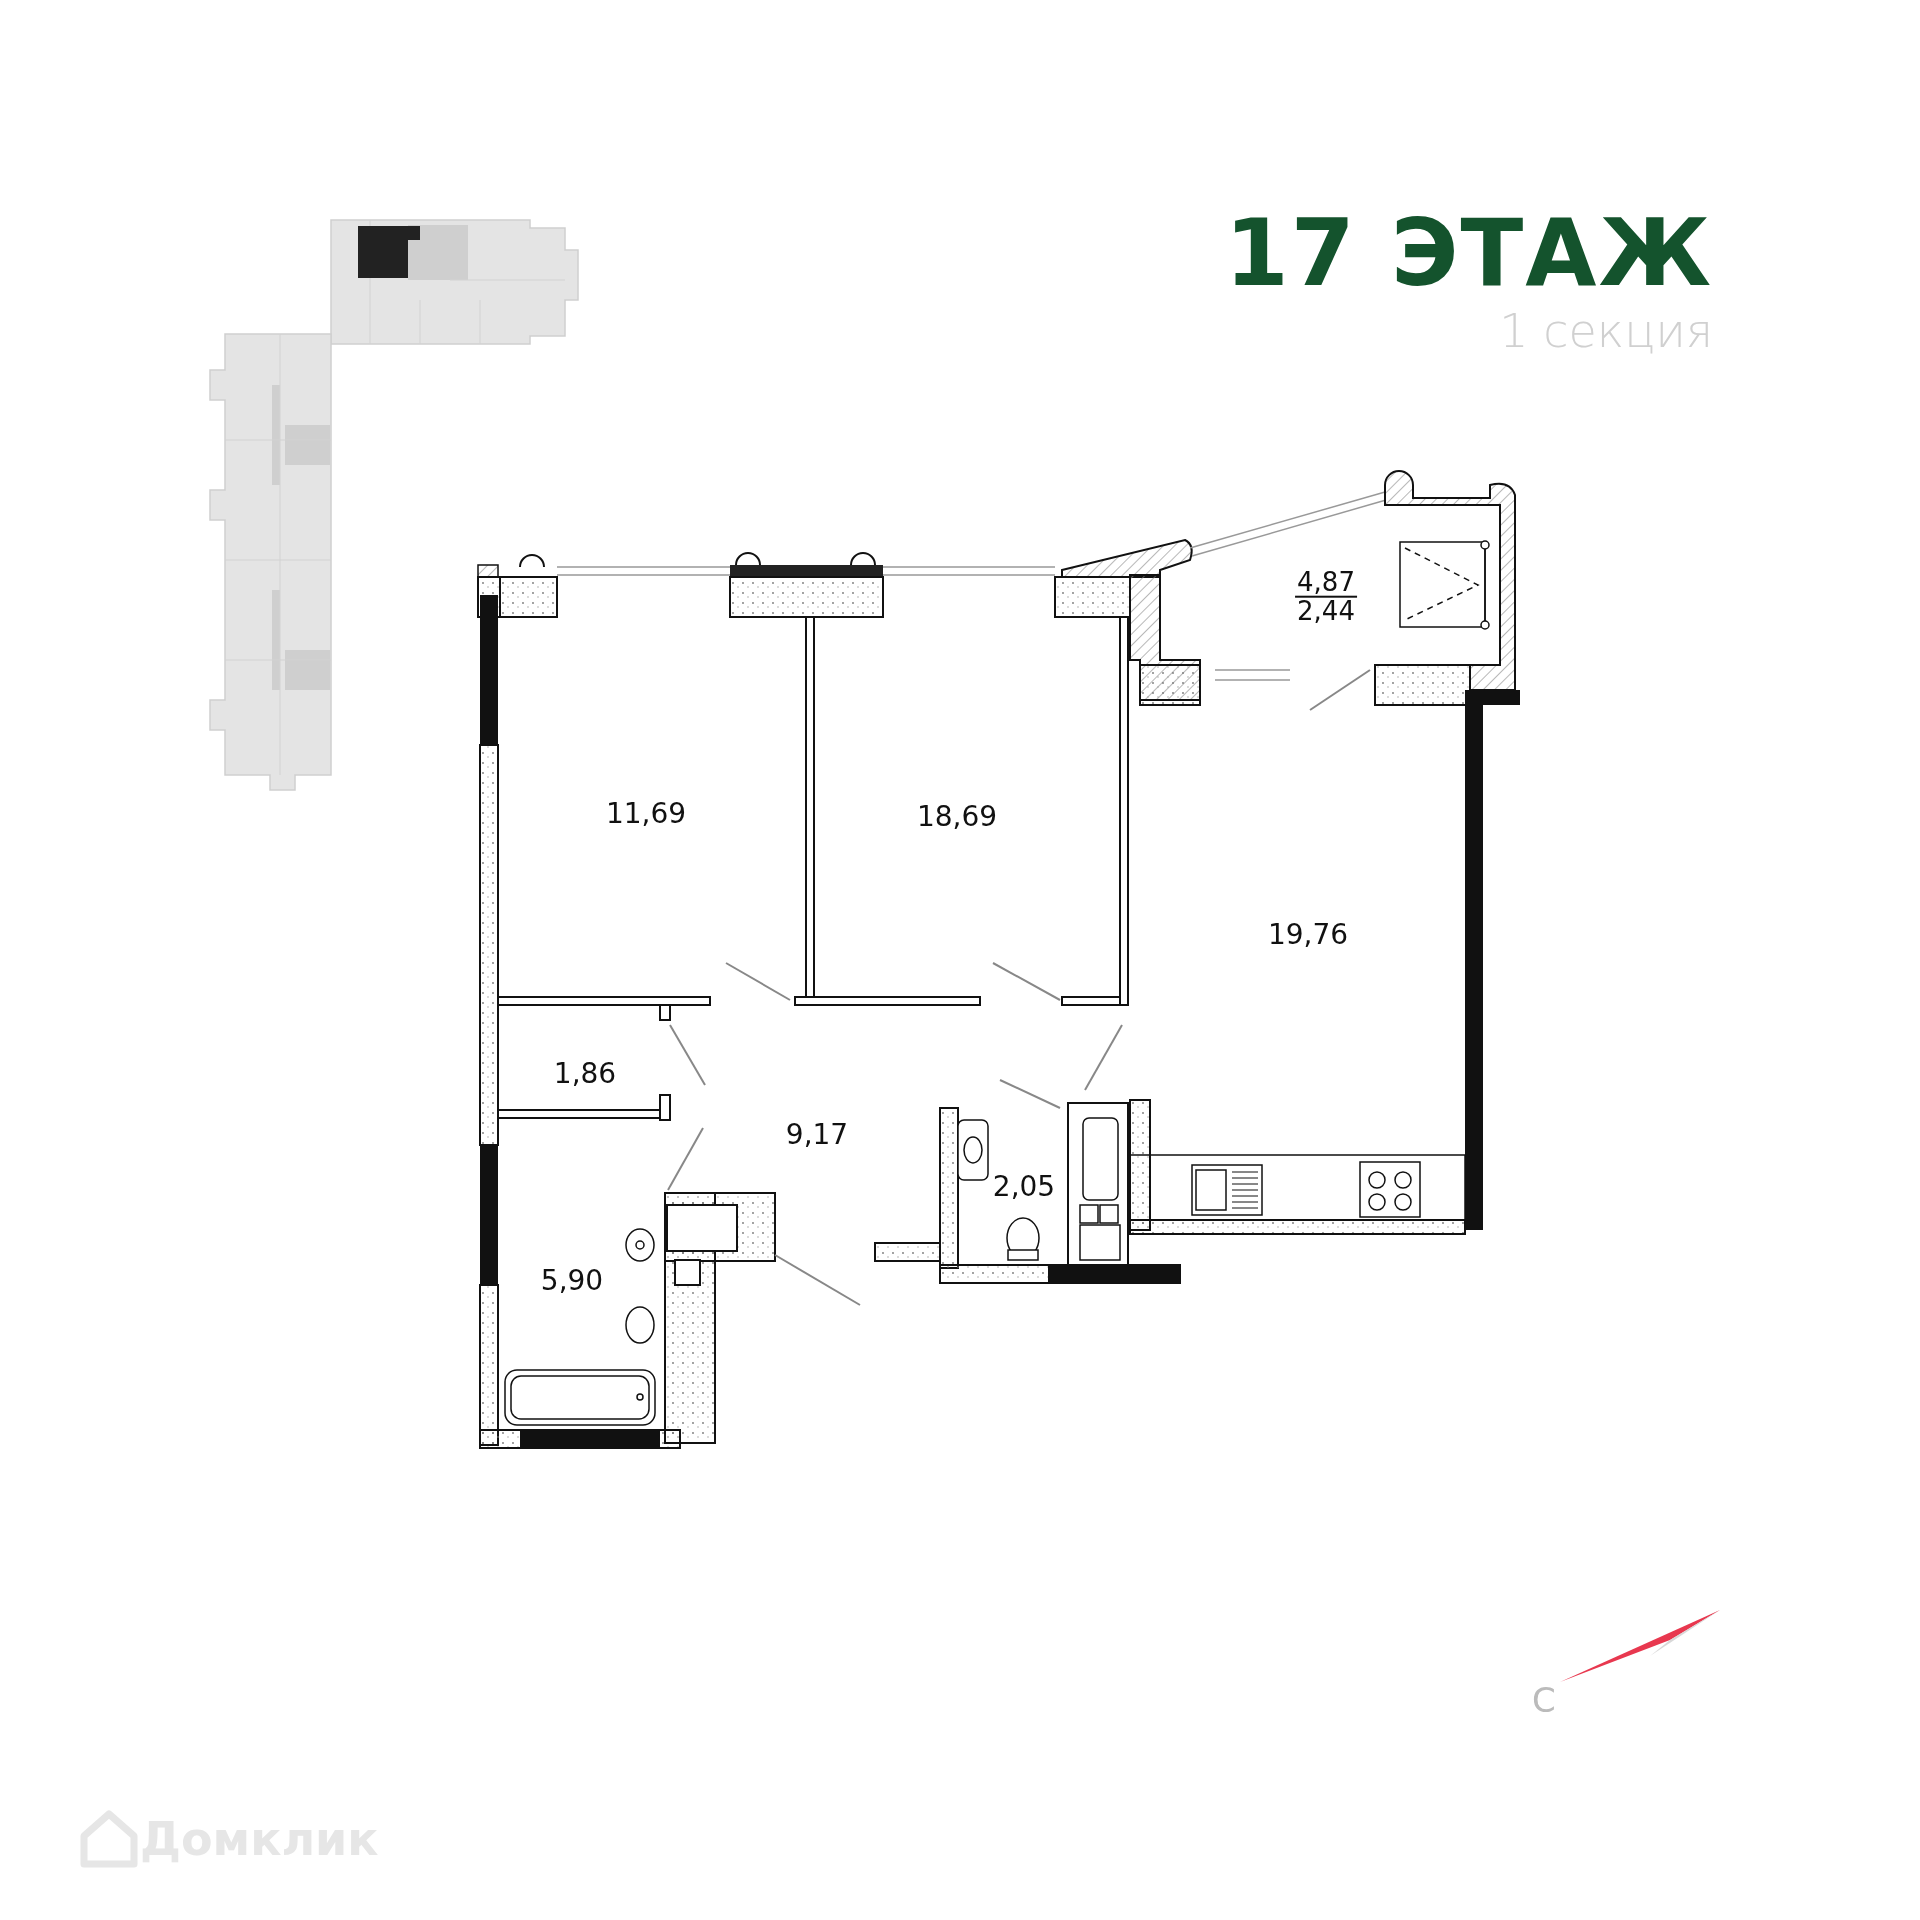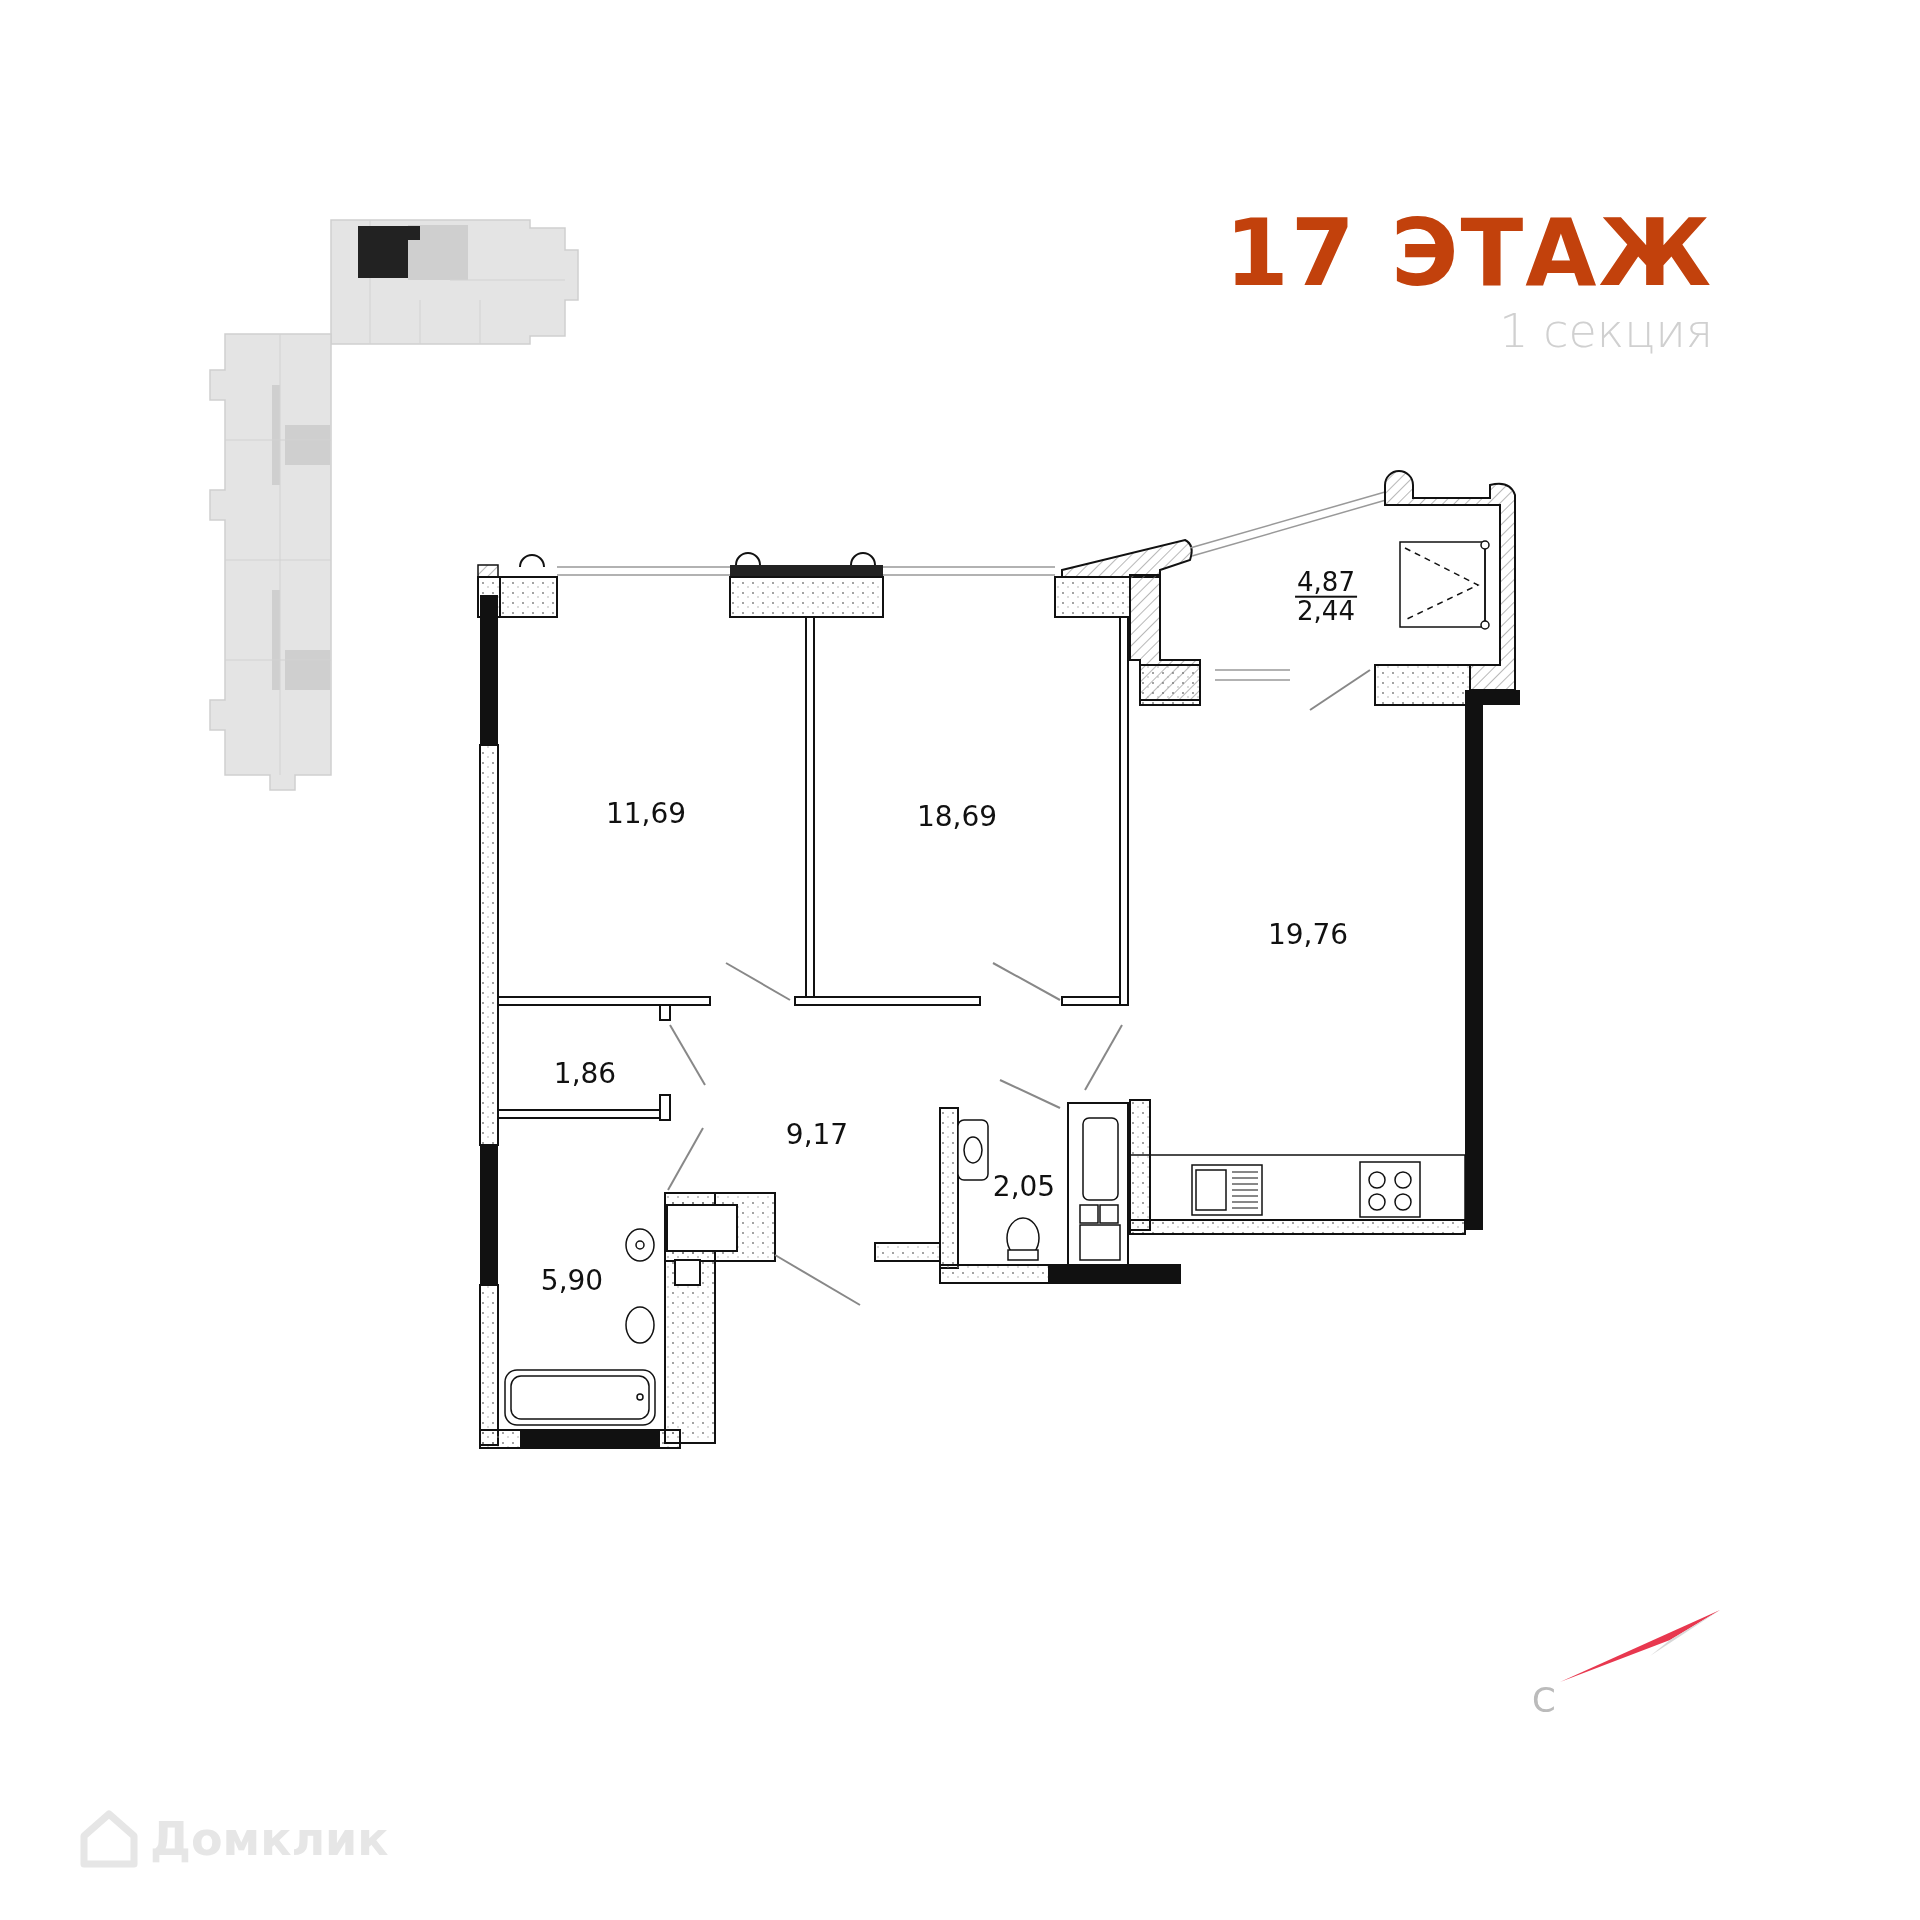--- a/index.html
+++ b/index.html
@@ -1,24 +1,24 @@
 <!DOCTYPE html>
 <html><head>
 <meta charset="utf-8">
 <style>
   html,body{margin:0;padding:0;background:#fff;}
   body{width:1920px;height:1920px;position:relative;overflow:hidden;font-family:"Liberation Sans",sans-serif;}
-  .title{position:absolute;right:207px;top:208px;font-family:"DejaVu Sans",sans-serif;font-weight:bold;font-size:92px;color:#c2410c;letter-spacing:2px;text-align:right;line-height:1;}
+  .title{position:absolute;right:207px;top:208px;font-family:"DejaVu Sans",sans-serif;font-weight:bold;font-size:92px;color:#14532d;letter-spacing:2px;text-align:right;line-height:1;}
   .subtitle{position:absolute;right:207px;top:308px;font-family:"DejaVu Sans",sans-serif;font-weight:300;font-size:46px;color:#d0d0d0;text-align:right;line-height:1;}
   svg.plan{position:absolute;left:0;top:0;}
   .lbl{position:absolute;font-family:"DejaVu Sans",sans-serif;font-size:28px;color:#111;transform:translate(-50%,-50%);white-space:nowrap;}
   .frac{position:absolute;font-family:"DejaVu Sans",sans-serif;font-size:26px;color:#111;text-align:center;transform:translate(-50%,-50%);line-height:1.05;}
   .frac .num{border-bottom:2px solid #111;display:block;padding:0 2px;}
   .north{position:absolute;left:1532px;top:1680px;font-family:"DejaVu Sans",sans-serif;font-size:34px;color:#bbb;}
-  .logo{position:absolute;left:78px;top:1808px;display:flex;align-items:center;gap:10px;color:#e6e6e6;font-family:"DejaVu Sans",sans-serif;font-weight:bold;font-size:46px;}
+  .logo{position:absolute;left:78px;top:1808px;display:flex;align-items:center;color:#e6e6e6;font-family:"DejaVu Sans",sans-serif;font-weight:bold;font-size:46px;}
 </style>
 </head>
 <body>
 
 <div class="title">17 ЭТАЖ</div>
 <div class="subtitle">1 секция</div>
 
 <svg class="plan" width="1920" height="1920" viewBox="0 0 1920 1920">
   <defs>
     <pattern id="hatch" width="8" height="8" patternUnits="userSpaceOnUse" patternTransform="rotate(45)">

